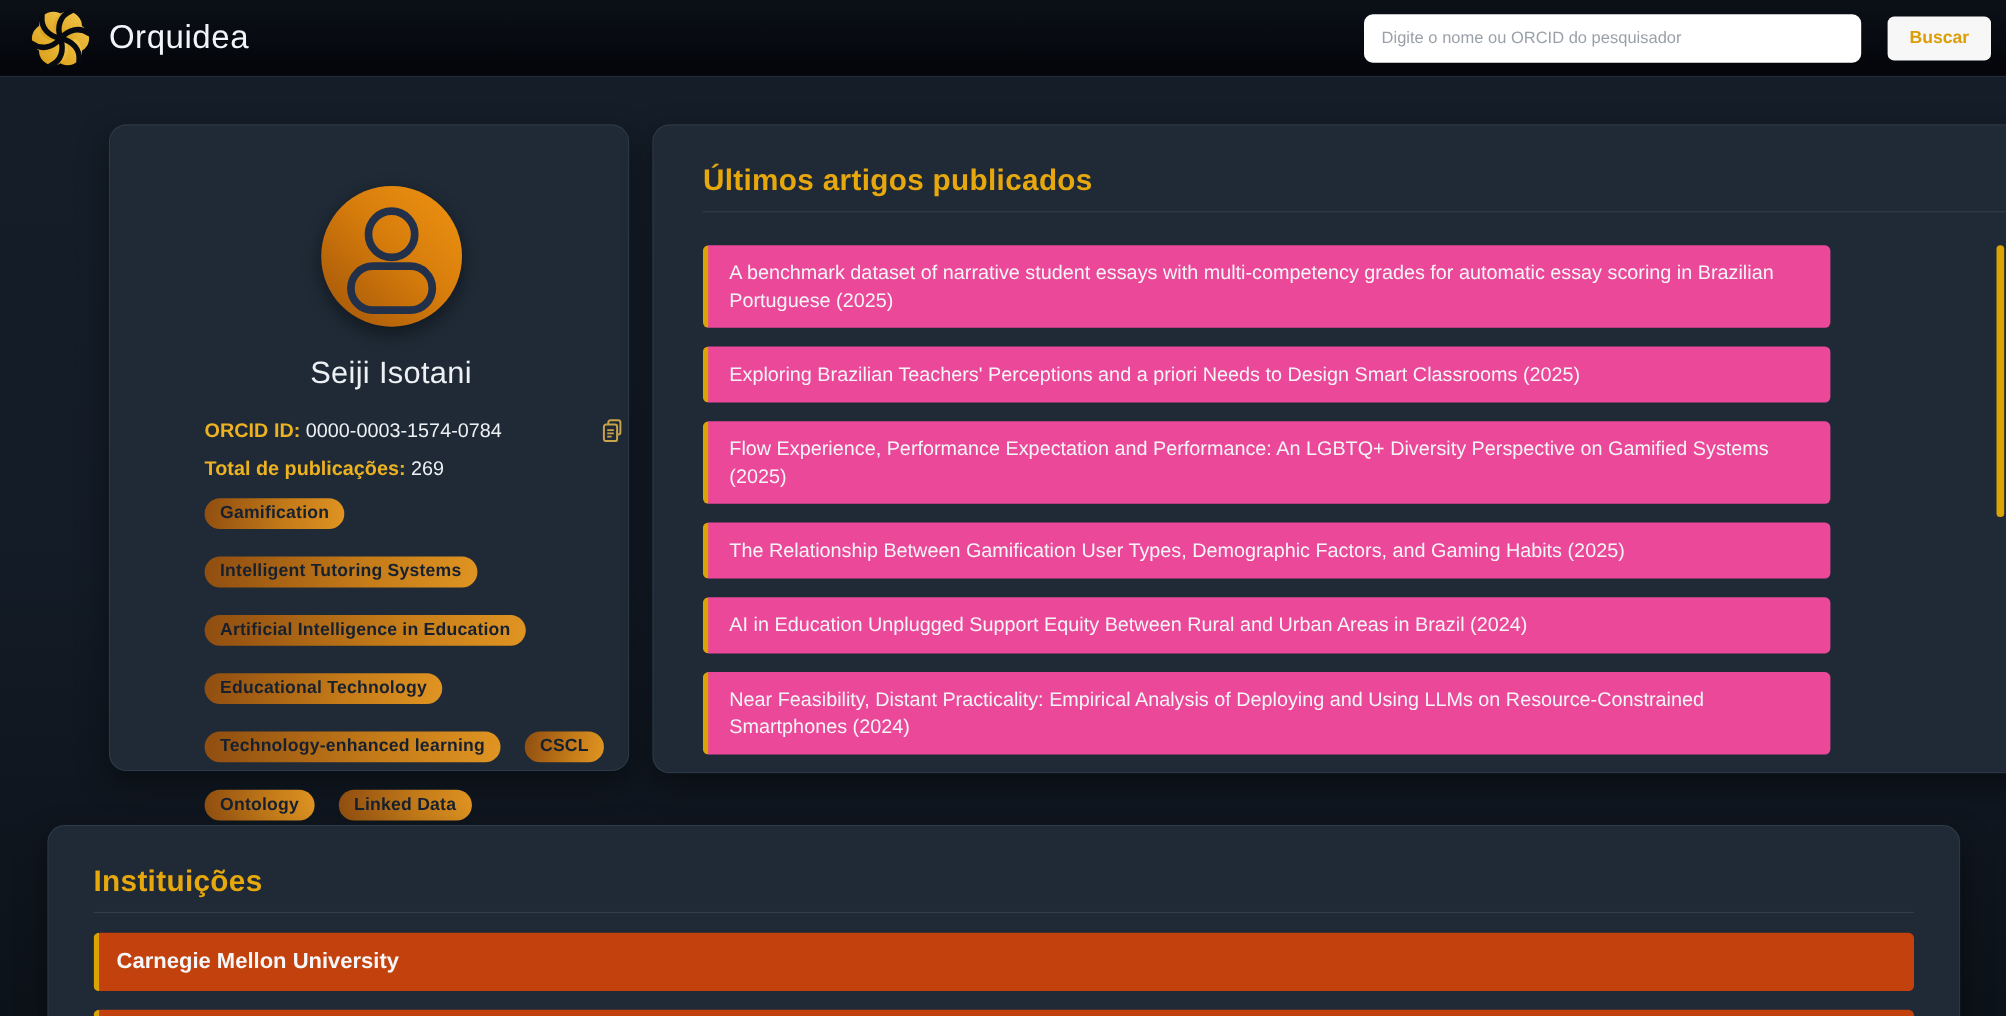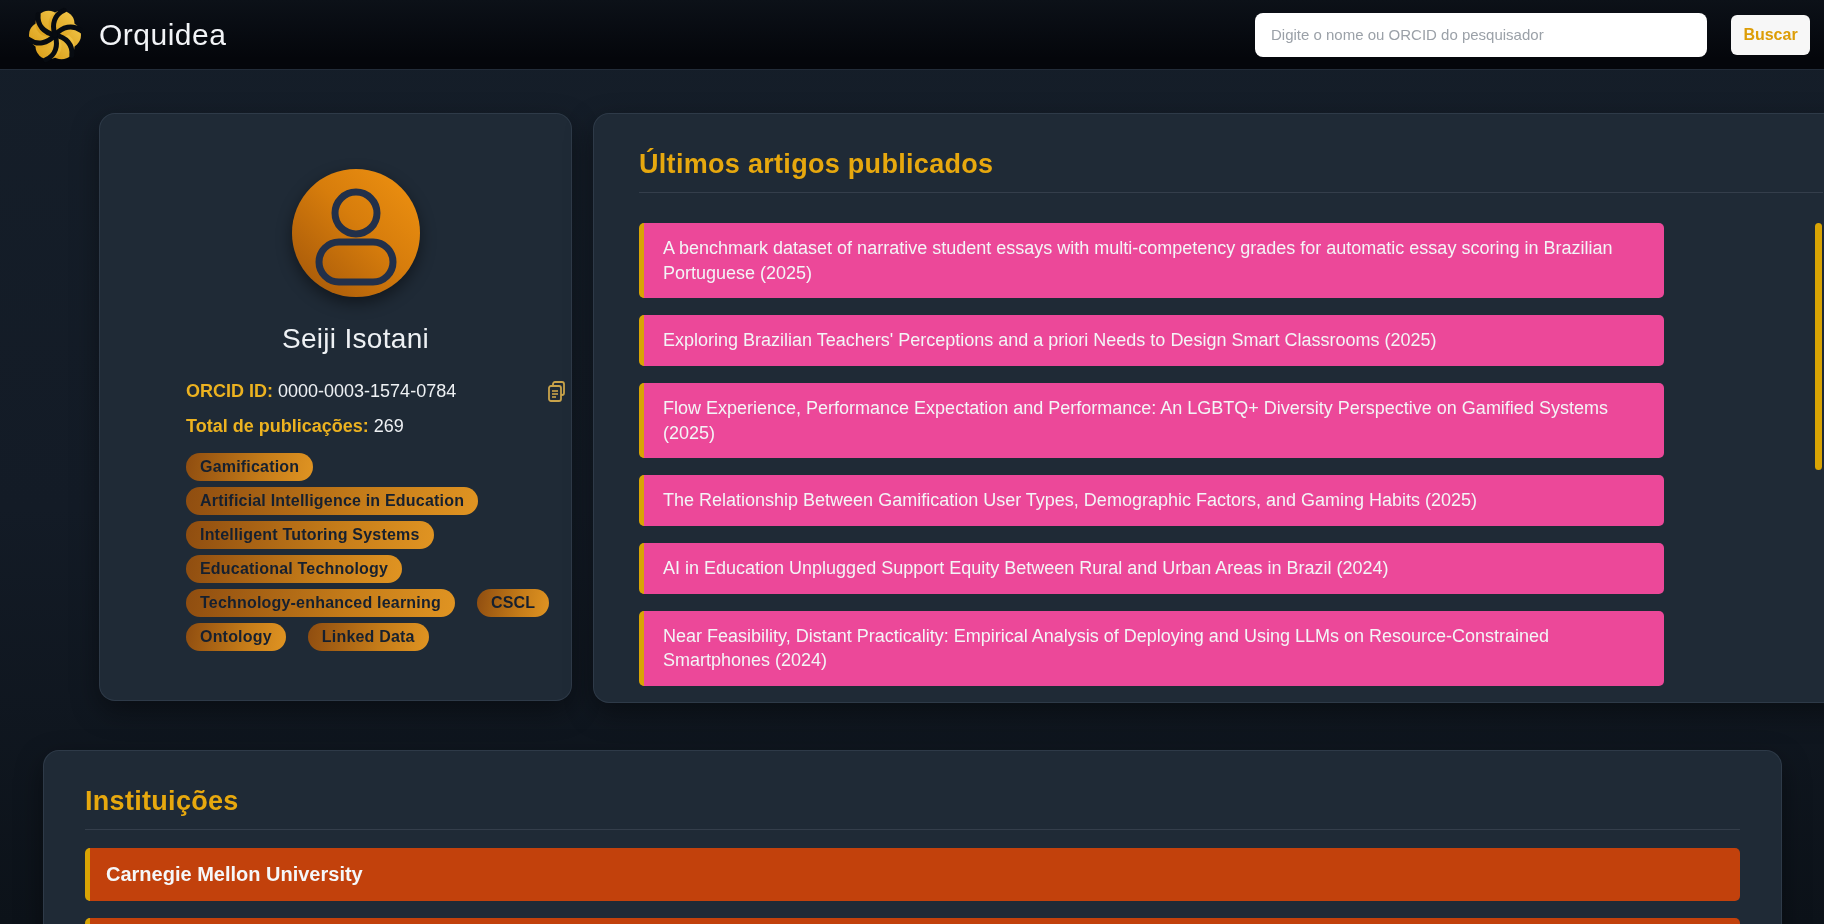--- a/index.html
+++ b/index.html
@@ -23,21 +23,21 @@
   .logo-svg { width:56px; height:56px; display:block; }
   .brand-title { font-size:30px; font-weight:500; letter-spacing:.5px; color:#f2f4f7; }
   .nav-right { margin-left:auto; display:flex; align-items:center; gap:24px; }
   .search-input {
     width:452px; height:44px; border:none; border-radius:8px;
     background:#ffffff; padding:0 16px; font-size:15px;
     font-family:Liberation Sans, sans-serif; color:#0f766e; outline:none;
   }
   .search-input::placeholder { color:#9ba1a8; }
   .search-btn {
-    width:79px; height:40px; border:none; border-radius:6px;
+    width:94px; height:40px; border:none; border-radius:6px;
     background:#f7f7f7; color:#dd9d07; font-weight:700; font-size:16px;
     font-family:"Liberation Sans", sans-serif; cursor:pointer;
   }
 
   
   .card {
     position:absolute;
     background:#1f2a36;
     border:1px solid rgba(125,145,170,.16);
     border-radius:16px;
@@ -54,21 +54,21 @@
     background:linear-gradient(45deg,#a05409 0%,#d77d0c 55%,#f09311 100%);
     display:flex; align-items:center; justify-content:center;
     box-shadow:0 6px 16px rgba(0,0,0,.45);
   }
   .profile-name { text-align:center; font-size:28px; font-weight:400; margin-top:26px; color:#eef1f4; letter-spacing:.3px; }
   .profile-info { margin:26px 46px 0; width:381px; }
   .orcid-row { display:flex; align-items:flex-start; justify-content:space-between; font-size:18px; }
   .gold-label { color:#ecb220; font-weight:700; }
   .copy-btn { background:none; border:none; cursor:pointer; padding:0; line-height:0; }
   .pubs-row { margin-top:13px; font-size:18px; }
-  .tag-list { margin-top:16px; display:flex; flex-wrap:wrap; gap:6px 22px; }
+  .tag-list { margin-top:16px; display:flex; flex-wrap:wrap; gap:25px 22px; }
   .tag {
     display:inline-block; padding:5px 14px; border-radius:16px;
     background:linear-gradient(100deg,#8f4d10 0%,#c57c19 60%,#e09422 100%);
     color:#16202f; font-size:16px; font-weight:700; letter-spacing:.2px;
     cursor:pointer; white-space:nowrap;
   }
 
   
   .section-title { font-size:27px; font-weight:700; color:#e7a80e; letter-spacing:.3px; line-height:32px; margin-bottom:12px; }
   .divider { height:1px; background:#343e4b; width:100%; }
@@ -169,23 +169,23 @@
 
     <div class="pubs-row">
       <span class="gold-label">Total de publicações:</span>
       <span>269</span>
     </div>
 
     <div class="tag-list">
 
         <span class="tag">Gamification</span>
 
+        <span class="tag">Intelligent Tutoring Systems</span>
+
         <span class="tag">Artificial Intelligence in Education</span>
-
-        <span class="tag">Intelligent Tutoring Systems</span>
 
         <span class="tag">Educational Technology</span>
 
         <span class="tag">Technology-enhanced learning</span>
 
         <span class="tag">CSCL</span>
 
         <span class="tag">Ontology</span>
 
         <span class="tag">Linked Data</span>

